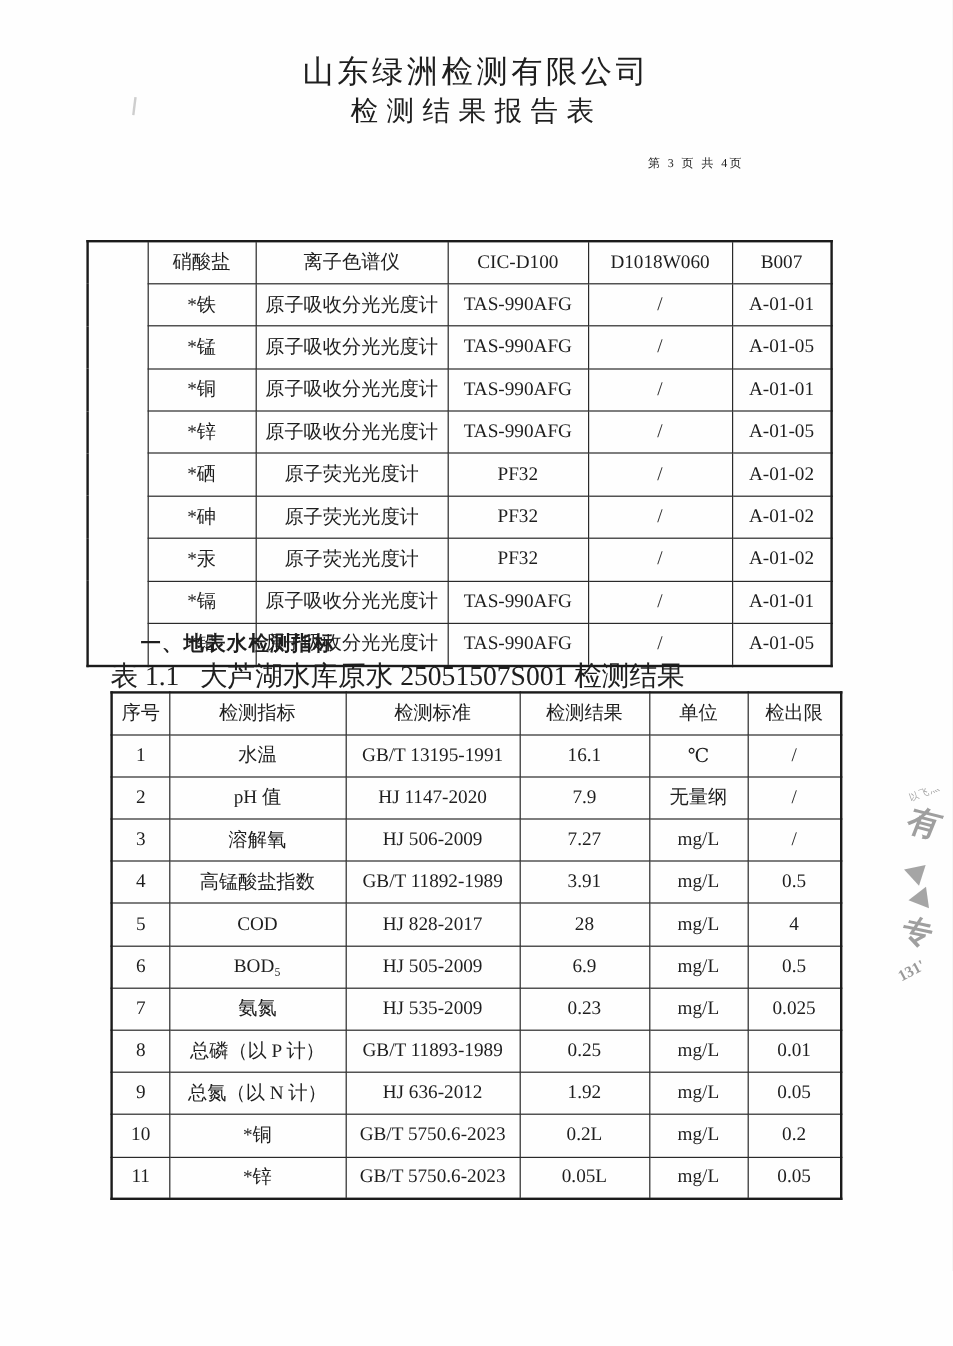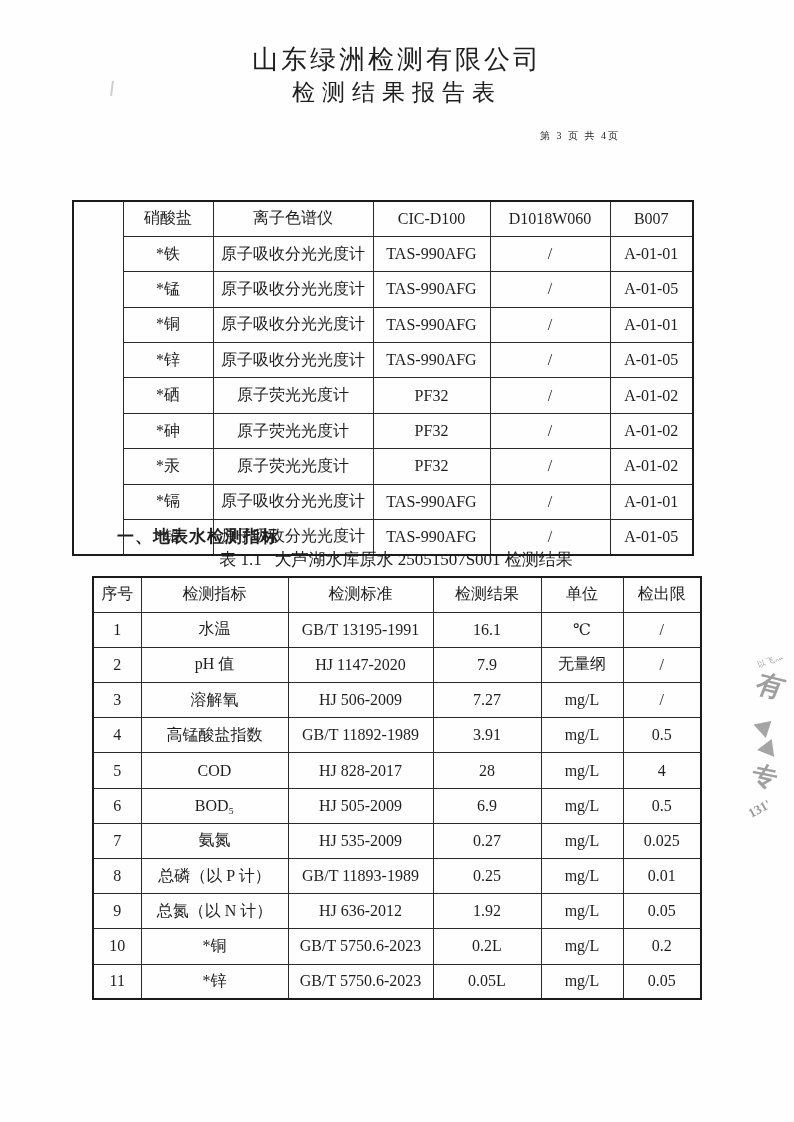--- a/index.html
+++ b/index.html
@@ -57,21 +57,21 @@
   }
   .results-table td { height: 35.2px; }
   .lead-cell { background: #fefefe; }
   
   .section-heading {
     position: absolute; top: 525px; left: 117px;
     font-size: 17px; font-weight: bold; letter-spacing: 1px;
   }
   .table-caption {
     position: absolute; top: 548px; left: 92px; width: 608px;
-    text-align: center; font-size: 17px; white-space: pre;
+    font-size: 23px; white-space: pre;
   }
   
   .stamp-frag { position: absolute; color: #8f8f8f; }
   .stamp-tiny   { top: 655px; left: 757px; font-size: 8px;  transform: rotate(-20deg); letter-spacing: 1px; opacity: .8; }
   .stamp-you    { top: 668px; left: 757px; font-size: 27px; transform: rotate(14deg) skewX(-8deg); font-weight: bold; opacity: .85; }
   .stamp-zhuan  { top: 760px; left: 752px; font-size: 25px; transform: rotate(12deg) skewX(-6deg); font-weight: bold; opacity: .85; }
   .stamp-number { top: 801px; left: 748px; font-size: 13px; transform: rotate(-28deg); font-weight: bold; opacity: .9; }
   .stamp-stroke {
     position: absolute; width: 0; height: 0;
     border-top: 9px solid transparent; border-bottom: 9px solid transparent;
@@ -242,21 +242,21 @@
           <td>BOD₅</td>
           <td>HJ 505-2009</td>
           <td>6.9</td>
           <td>mg/L</td>
           <td>0.5</td>
         </tr>
         <tr>
           <td>7</td>
           <td>氨氮</td>
           <td>HJ 535-2009</td>
-          <td>0.27</td>
+          <td>0.23</td>
           <td>mg/L</td>
           <td>0.025</td>
         </tr>
         <tr>
           <td>8</td>
           <td>总磷（以 P 计）</td>
           <td>GB/T 11893-1989</td>
           <td>0.25</td>
           <td>mg/L</td>
           <td>0.01</td>

